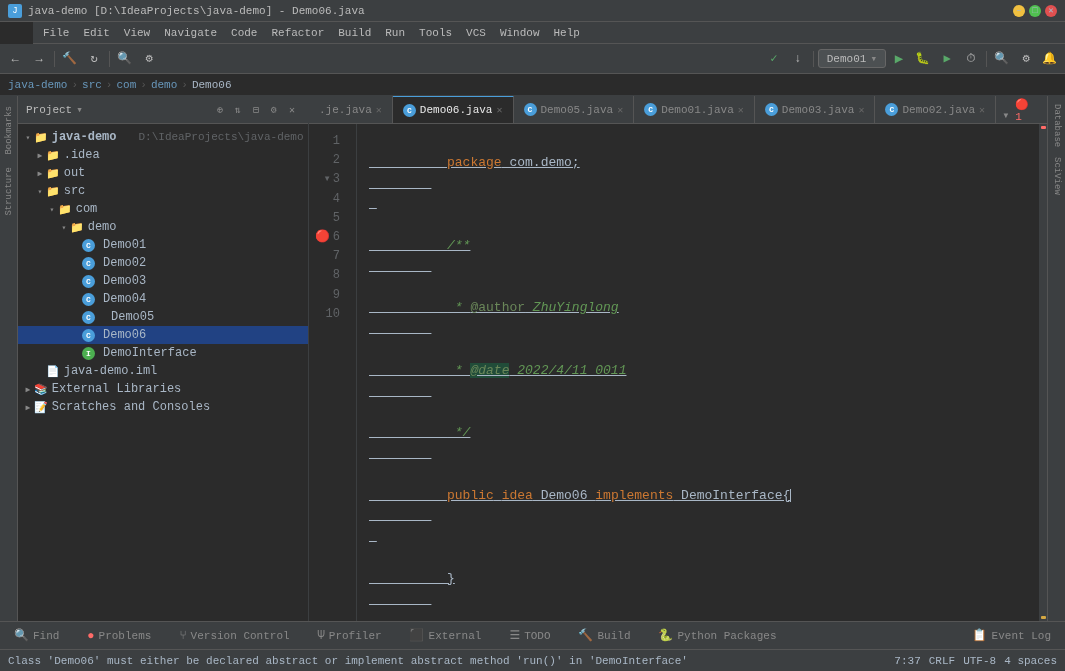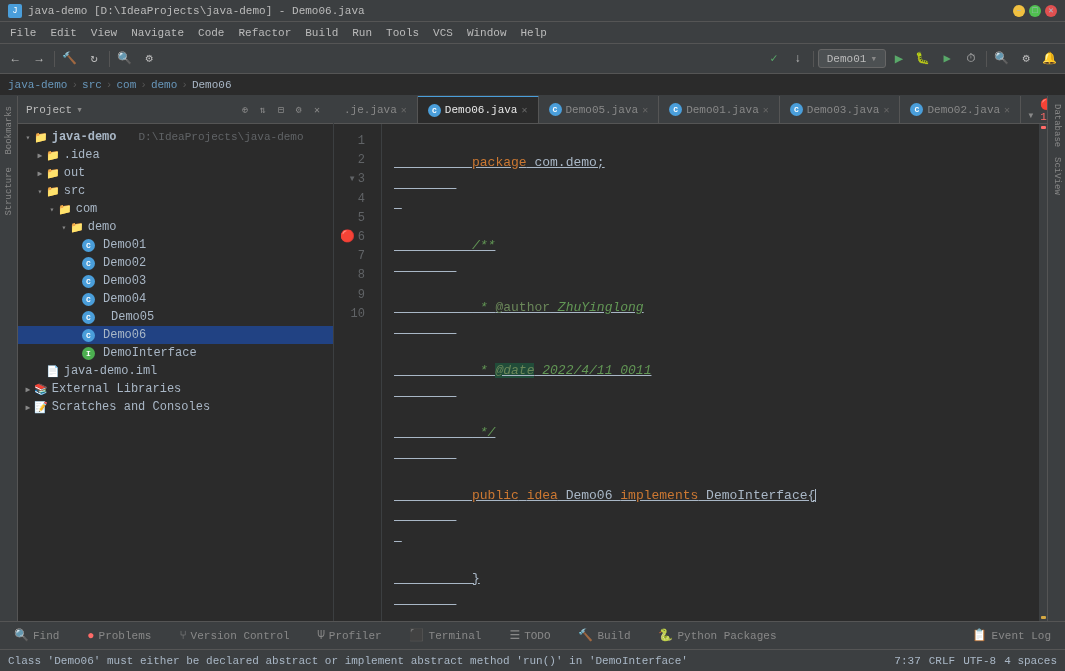--- a/index.html
+++ b/index.html
@@ -38,20 +38,21 @@
     
     .menu-bar {
       background: #3c3f41;
       height: 22px;
       display: flex;
       align-items: center;
       padding: 0 4px;
       border-bottom: 1px solid #555;
       flex-shrink: 0;
       gap: 2px;
+      margin-left: 33px;
     }
     .menu-item {
       padding: 2px 6px;
       font-size: 11px;
       color: #bbb;
       cursor: pointer;
       border-radius: 2px;
     }
 
     
@@ -105,21 +106,21 @@
 
     
     .main-content {
       display: flex;
       flex: 1;
       overflow: hidden;
     }
 
     
     .left-panel {
-      width: 316px;
+      width: 291px;
       background: #2b2b2b;
       border-right: 1px solid #3c3f41;
       display: flex;
       flex-direction: column;
       flex-shrink: 0;
     }
     .panel-header {
       background: #3c3f41;
       height: 28px;
       display: flex;
@@ -628,21 +629,21 @@
   <div class="bottom-tool">
     <span class="bottom-tool-icon">⑂</span>
     <span>Version Control</span>
   </div>
   <div class="bottom-tool">
     <span class="bottom-tool-icon">Ψ</span>
     <span>Profiler</span>
   </div>
   <div class="bottom-tool">
     <span class="bottom-tool-icon">⬛</span>
-    <span>Terminal</span>
+    <span>External</span>
   </div>
   <div class="bottom-tool">
     <span class="bottom-tool-icon">☰</span>
     <span>TODO</span>
   </div>
   <div class="bottom-tool">
     <span class="bottom-tool-icon">🔨</span>
     <span>Build</span>
   </div>
   <div class="bottom-tool">

